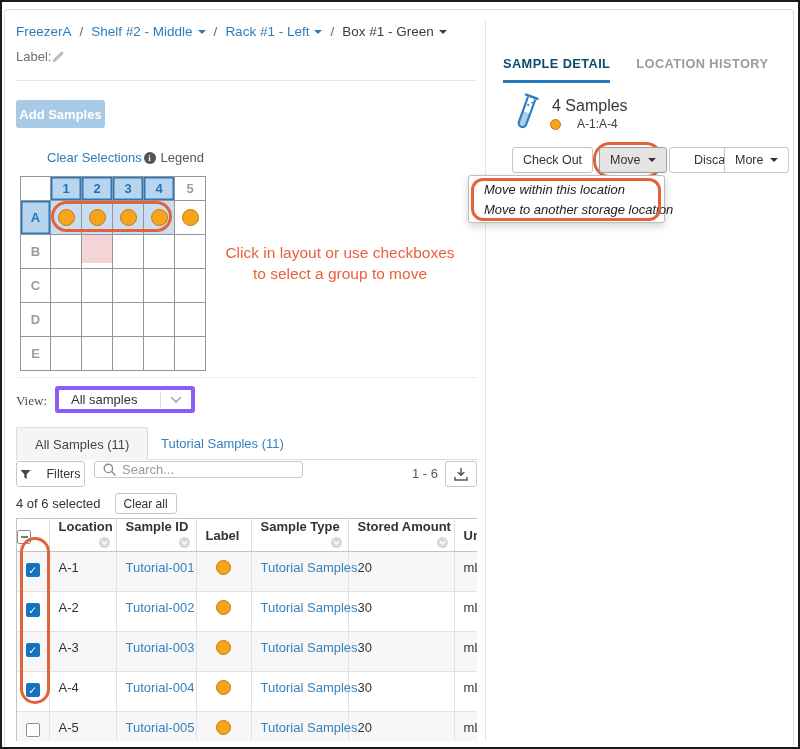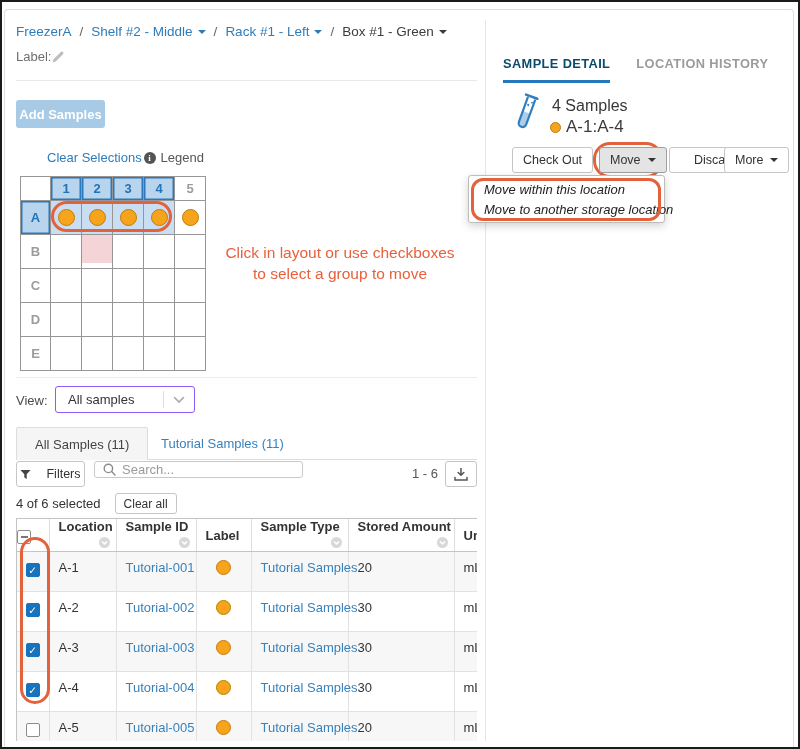--- a/index.html
+++ b/index.html
@@ -44,22 +44,22 @@
   
   .annotation { border:3px solid #e2623c; background:transparent; pointer-events:none; z-index:45; }
   .ann-rowA { left:51px; top:201px; width:121px; height:31px; border-radius:17px; }
   .ann-checkcol { left:20px; top:537px; width:30px; height:167px; border-radius:15px; }
   .ann-move { left:593px; top:142px; width:70px; height:36px; border-radius:17px; }
   .ann-menu { left:471px; top:178px; width:190px; height:43px; border-radius:12px; z-index:47; }
 
   .hint { left:214px; top:242px; width:252px; text-align:center; color:#e8603c; font-size:15.5px; line-height:21px; }
 
   
-  .view-label { left:16px; top:393px; font-size:13px; color:#4a4a4a; }
-  .view-select { left:55px; top:386px; width:140px; height:27px; border:1px solid #8b5cf6; border-radius:3px; background:#fff; display:flex; align-items:center; cursor:pointer; }
+  .view-label { left:16px; top:393px; font-size:13px; color:#4a4a4a;font-family:Liberation Serif, serif; }
+  .view-select { left:55px; top:386px; width:140px; height:27px; border:4px solid #8b5cf6; border-radius:3px; background:#fff; display:flex; align-items:center; cursor:pointer; }
   .view-select .val { font-size:13px; color:#333; padding-left:12px; flex:1; }
   .view-select .sep { width:1px; height:17px; background:#ddd; }
   .view-select .chev { width:30px; display:flex; align-items:center; justify-content:center; }
 
   
   .gridtabs { left:16px; top:427px; width:461px; height:33px; border-bottom:1px solid #ddd; }
   .gtab-active { position:absolute; left:0; top:0; height:33px; padding:0 18px; background:#f5f5f5; border:1px solid #ddd; border-bottom:none; display:flex; align-items:center; font-size:13px; color:#444; border-radius:2px 2px 0 0; cursor:pointer; }
   .gtab-link { position:absolute; left:145px; top:0; height:32px; display:flex; align-items:center; font-size:13px; color:#3781bd; cursor:pointer; }
 
   
@@ -92,21 +92,21 @@
   .cbx.indet span { width:7px; height:2px; background:#777; display:block; }
   td .sample-dot { width:15px; height:15px; display:inline-block; margin-left:10px; }
 
   
   .detail-tabs { left:503px; top:56px; display:flex; gap:26px; }
   .dtab { font-size:12.8px; font-weight:bold; letter-spacing:.4px; padding-bottom:9px; cursor:pointer; }
   .dtab.active { color:#0c4a6e; border-bottom:3px solid #2478bb; }
   .dtab.idle { color:#9b9b9b; }
   .tube-wrap { left:508px; top:92px; width:34px; height:46px; }
   .sum-count { left:552px; top:97px; font-size:16px; color:#383838; }
-  .sum-range { left:550px; top:117px; display:flex; align-items:center; gap:5px; font-size:17px; color:#3c3c3c; }
+  .sum-range { left:550px; top:117px; display:flex; align-items:center; gap:16px; font-size:12px; color:#3c3c3c; }
   .btn { position:absolute; top:147px; height:26px; padding:0 10px; border:1px solid #c6c6c6; border-radius:3px; background:#fff; font-size:12.5px; color:#333; display:flex; align-items:center; gap:7px; cursor:pointer; white-space:nowrap; }
   .btn .caret { color:#333; margin-left:0; }
   .btn-checkout { left:512px; }
   .btn-move { left:599px; background:#e4e4e4; border-color:#9f9f9f; z-index:46; }
   .btn-discard { left:669px;padding-left:24px; }
   .btn-more { left:724px; }
 
   .dropdown { left:468px; top:175px; width:197px; height:48px; background:#fff; border:1px solid #bdbdbd; border-radius:3px; box-shadow:0 3px 8px rgba(0,0,0,.18); z-index:46; padding-top:4px; }
   .dd-item { height:20px; line-height:20px; padding-left:15px; font-size:13px; color:#222; cursor:pointer; white-space:nowrap;font-style:italic; }
 </style>

